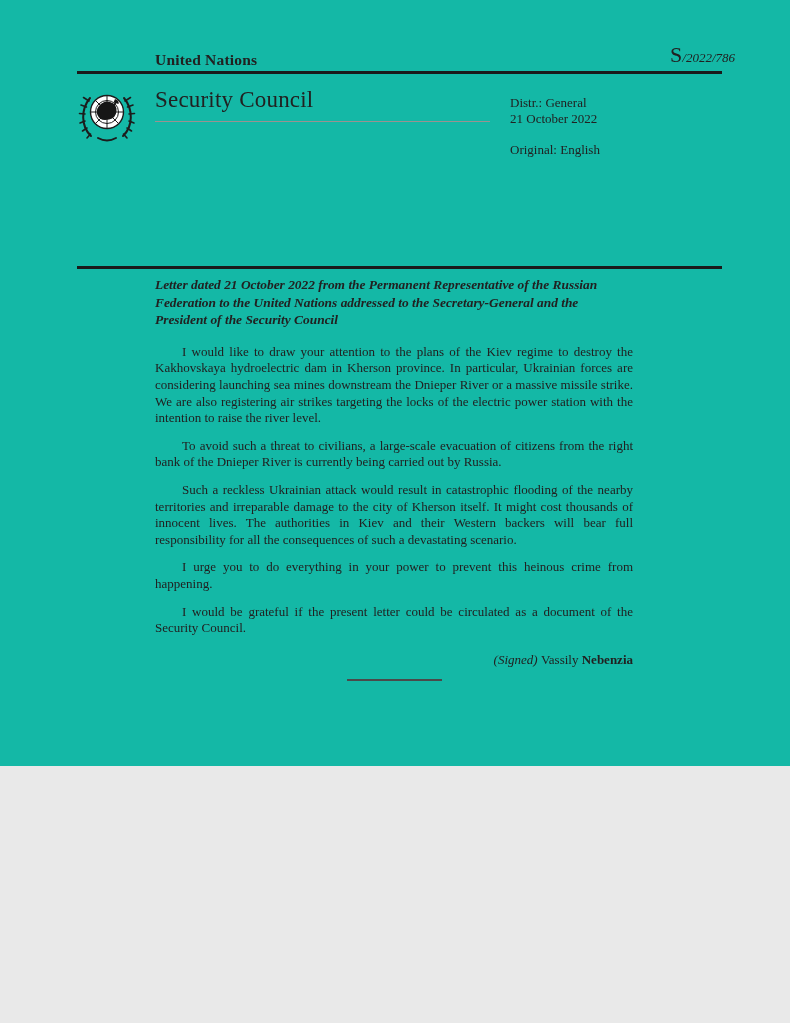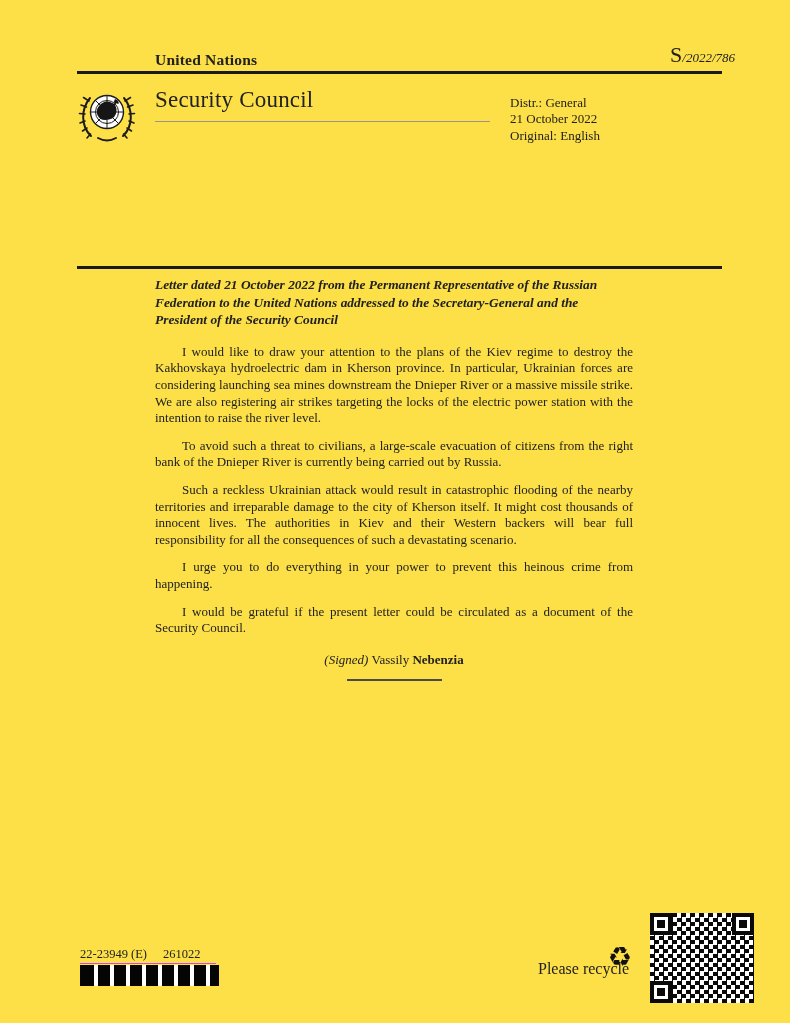--- a/index.html
+++ b/index.html
@@ -1,20 +1,20 @@
 <!DOCTYPE html>
 <html><head>
 <meta charset="utf-8">
 <style>
   html,body{margin:0;padding:0;background:#e9e9e9;}
   .page{
     position:relative;
-    width:790px;height:1023px;
+    width:790px;height:766px;
     margin:0 auto;
-    background:#fde047;
+    background:#14b8a6;
     font-family:"Liberation Serif","DejaVu Serif",serif;
     color:#212121;
     overflow:hidden;
   }
   
   .un-label{
     position:absolute;left:155px;top:51px;
     font-size:15.5px;font-weight:bold;letter-spacing:.2px;
   }
   .doc-symbol{
@@ -33,35 +33,35 @@
     position:absolute;left:155px;top:87px;
     font-size:23px;font-weight:normal;letter-spacing:.2px;
   }
   .organ-underline{
     position:absolute;left:155px;top:121px;width:335px;height:1px;background:#9a9290;
   }
   .distr-block{
     position:absolute;left:510px;top:95px;
     font-size:13px;line-height:16px;
   }
-  .distr-block .orig{margin-top:1px;font-family:Liberation Serif, serif;}
+  .distr-block .orig{margin-top:15px;font-family:Liberation Serif, serif;}
   
   .letter{
     position:absolute;left:155px;top:276px;width:478px;
     font-size:13px;line-height:16.6px;
   }
   .letter-title{
     font-size:13.4px;line-height:17.6px;font-weight:bold;margin:0 0 4px 0;font-style:italic;
   }
   .letter p.body-par{
     margin:11px 0 0 0;text-align:justify;text-indent:27px;
   }
   .letter p.first{margin-top:15px;}
   .signature{
-    margin:15px 0 0 0;text-align:center;
+    margin:15px 0 0 0;text-align:right;
   }
   .signature .signed{font-style:italic;}
   .signature .surname{font-weight:bold;}
   .end-rule{
     position:absolute;left:347px;top:679px;width:95px;height:2px;background:#4a4a4a;
   }
   
   .footer-left{
     position:absolute;left:80px;top:947px;width:140px;
   }

